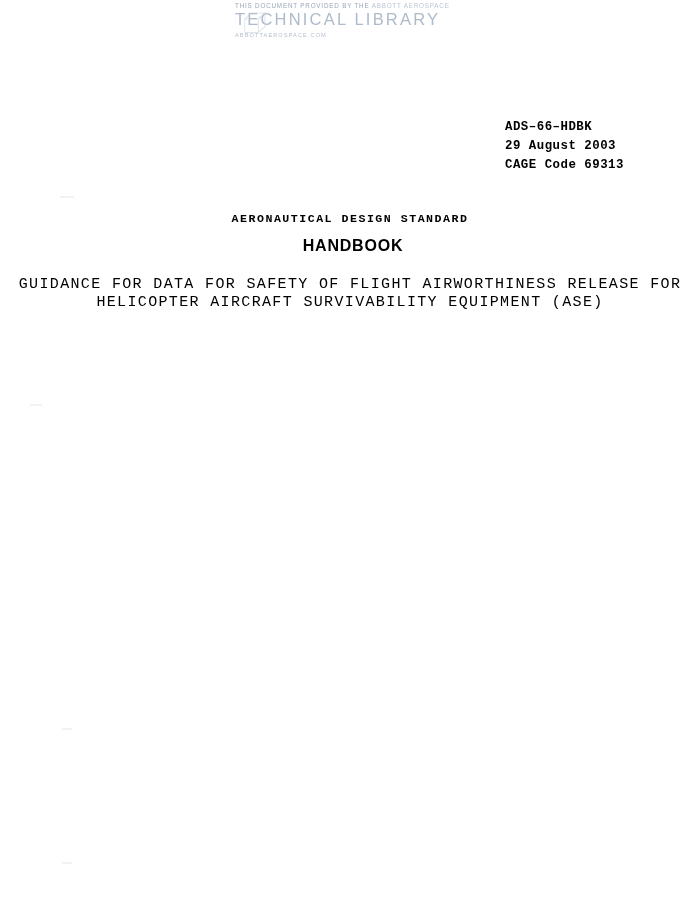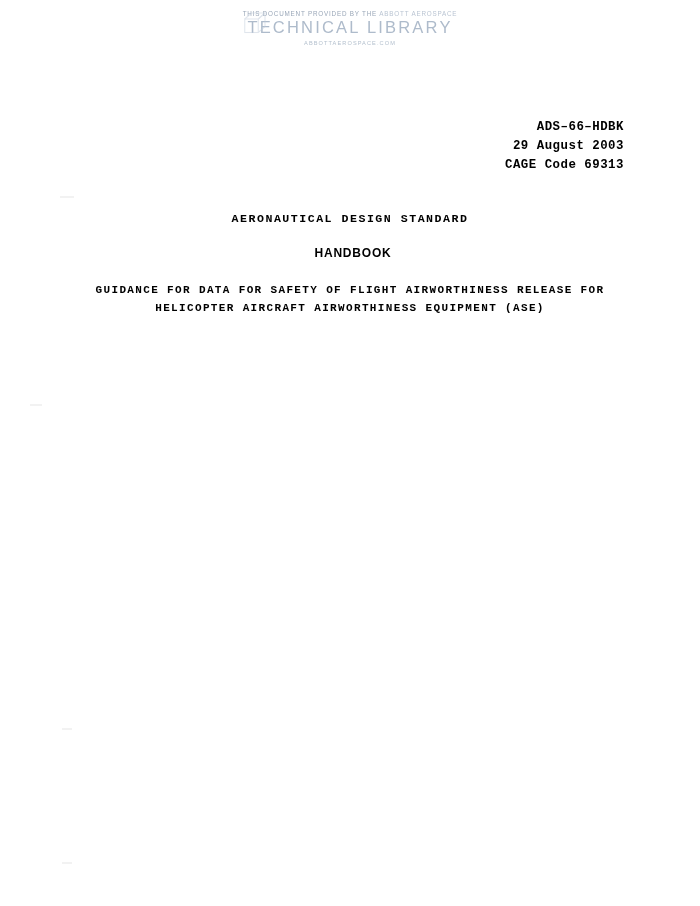--- a/index.html
+++ b/index.html
@@ -25,22 +25,22 @@
     height: 48px;
     display: flex;
     align-items: flex-start;
     justify-content: center;
     pointer-events: none;
   }
   .wm-inner {
     position: relative;
     width: 230px;
     height: 46px;
-    text-align: center;
-    padding-top: 10px;
+    text-align: left;
+    padding-top: 2px;
   }
   .wm-line1 {
     font-family: "Liberation Sans", sans-serif;
     font-size: 6.3px;
     letter-spacing: 0.8px;
     color: #9aa7b8;
     text-transform: uppercase;
     white-space: nowrap;
   }
   .wm-line1 .wm-brand {
@@ -77,21 +77,21 @@
     top: 0;
     left: 0;
     width: 700px;
     height: 906px;
   }
 
   .doc-ident {
     position: absolute;
     right: 76px;
     top: 118px;
-    text-align: right;
+    text-align: left;
     font-size: 12.4px;
     font-weight: bold;
     line-height: 19px;
     letter-spacing: 0.5px;
     white-space: nowrap;
   }
 
   .title-block {
     position: absolute;
     left: 0;
@@ -101,30 +101,30 @@
   }
   .title-line {
     font-size: 11.6px;
     font-weight: bold;
     letter-spacing: 1.5px;
     white-space: nowrap;
   }
   .title-std { margin-bottom: 8px; }
   .title-handbook {
     font-family: "Liberation Sans", sans-serif;
-    font-size: 12px;
+    font-size: 16px;
     font-weight: bold;
     letter-spacing: 0.8px;
-    margin-top: 21px;
+    margin-top: 12px;
     padding-left: 6px;
   }
   .title-main {
     margin-top: 21px;
-    font-size: 11px;
-    font-weight: bold;
+    font-size: 15px;
+    font-weight: normal;
     letter-spacing: 1.35px;
     line-height: 18px;
   }
 
   .footer-block {
     position: absolute;
     left: 76px;
     top: 618px;
     font-size: 12.2px;
     line-height: 19.5px;
@@ -167,21 +167,21 @@
     <div>ADS–66–HDBK</div>
     <div>29 August 2003</div>
     <div>CAGE Code 69313</div>
   </div>
 
   <div class="title-block">
     <div class="title-line title-std">AERONAUTICAL DESIGN STANDARD</div>
     <div class="title-handbook">HANDBOOK</div>
     <div class="title-main">
       <div>GUIDANCE FOR DATA FOR SAFETY OF FLIGHT AIRWORTHINESS RELEASE FOR</div>
-      <div>HELICOPTER AIRCRAFT AIRWORTHINESS EQUIPMENT (ASE)</div>
+      <div>HELICOPTER AIRCRAFT SURVIVABILITY EQUIPMENT (ASE)</div>
     </div>
   </div>
 
 
   <div class="edge-mark" style="left:60px; top:196px; width:14px; height:2px;"></div>
   <div class="edge-mark" style="left:30px; top:404px; width:12px; height:2px;"></div>
   <div class="edge-mark" style="left:62px; top:728px; width:10px; height:2px;"></div>
   <div class="edge-mark" style="left:62px; top:862px; width:10px; height:2px;"></div>
 
 </div>

